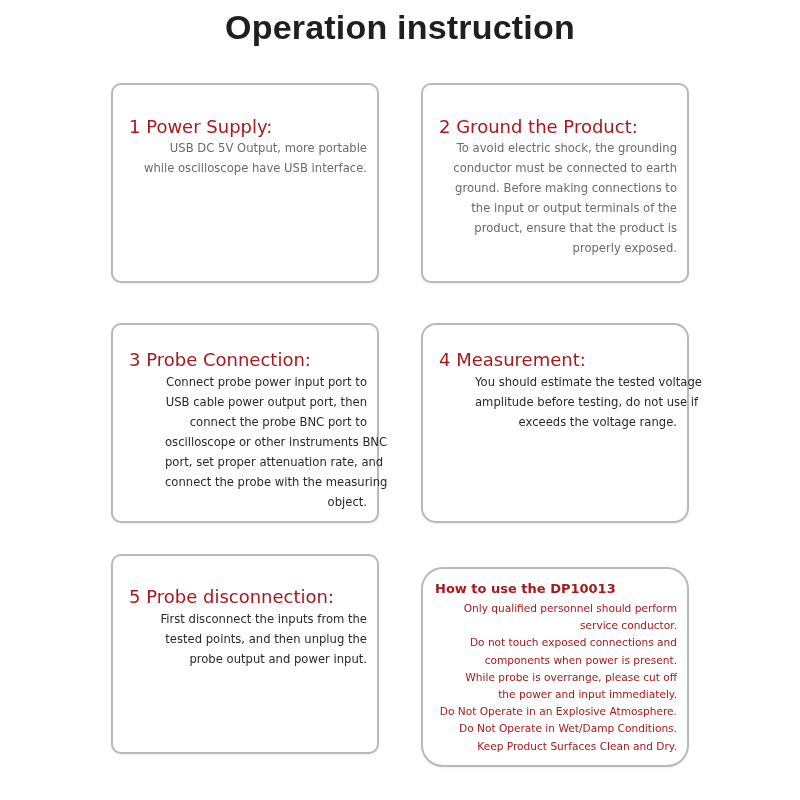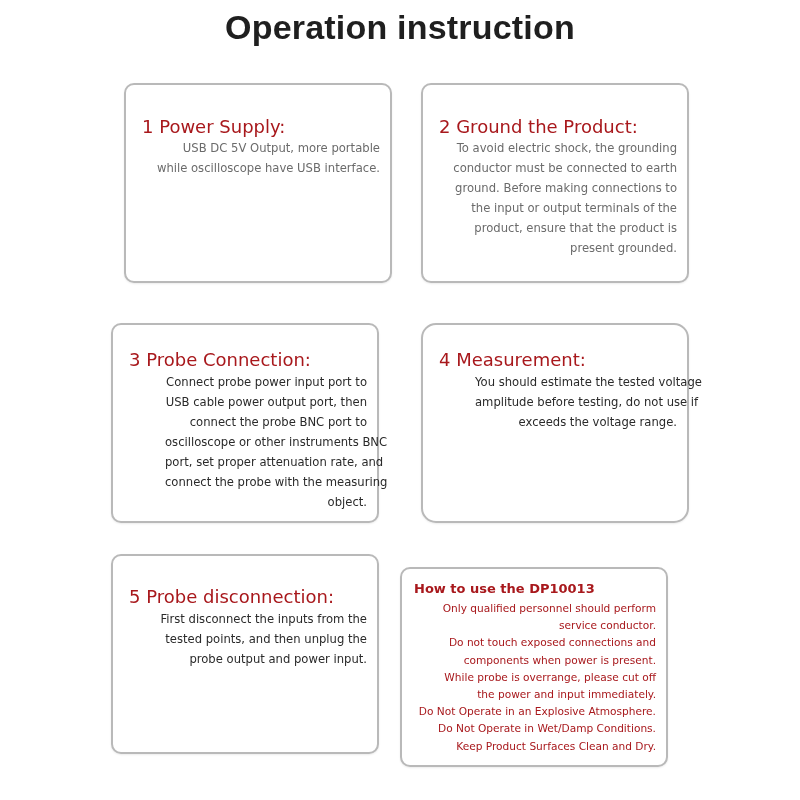--- a/index.html
+++ b/index.html
@@ -1,24 +1,24 @@
 <!DOCTYPE html>
 <html><head>
 <meta charset="utf-8">
 <style>
   html, body { margin:0; padding:0; background:#ffffff; }
   body { width:800px; height:800px; position:relative; overflow:hidden; font-family:"Liberation Sans", sans-serif; }
   .title { position:absolute; top:8px; left:0; width:800px; text-align:center; font-size:34px; font-weight:bold; color:#1f1f1f; letter-spacing:0.2px; }
   .card { position:absolute; width:268px; height:200px; border:2px solid #b9b9b9; border-radius:10px; background:#fff; box-sizing:border-box; box-shadow:0 1px 2px rgba(0,0,0,0.08); }
-  .c1 { left:124px; top:83px;padding-left:32px; }
+  .c1 { left:111px; top:83px;padding-left:32px; }
   .c2 { left:421px; top:83px; }
   .c3 { left:111px; top:323px; }
   .c4 { left:421px; top:323px;border-radius:15px; }
   .c5 { left:111px; top:554px; }
-  .c6 { left:400px; top:567px; }
+  .c6 { left:421px; top:567px;border-radius:22px; }
   .head { position:absolute; left:16px; color:#a8181c; font-size:18px; font-family:"DejaVu Sans", sans-serif; }
   .body { position:absolute; left:16px; right:10px; font-family:"DejaVu Sans", sans-serif; font-size:11.6px; line-height:20px;text-align:right; }
   .gray { color:#6b6b6b; }
   .dark { color:#2a2a2a; }
   .c1 .head, .c2 .head { top:31px; }
   .c1 .body, .c2 .body { top:53px; }
   .c3 .head, .c4 .head { top:24px; }
   .c3 .body, .c4 .body { top:47px;margin-left:36px; }
   .c5 .head { top:30px; }
   .c5 .body { top:53px; }
@@ -40,21 +40,21 @@
 </div>
 
 <div class="card c2">
   <div class="head">2  Ground the Product:</div>
   <div class="body gray">
     <span class="line">To avoid electric shock, the grounding</span>
     <span class="line">conductor must be connected to earth</span>
     <span class="line">ground. Before making connections to</span>
     <span class="line">the input or output terminals of the</span>
     <span class="line">product, ensure that the product is</span>
-    <span class="line">present grounded.</span>
+    <span class="line">properly exposed.</span>
   </div>
 </div>
 
 <div class="card c3">
   <div class="head">3  Probe Connection:</div>
   <div class="body dark">
     <span class="line">Connect probe power input port to</span>
     <span class="line">USB cable power output port, then</span>
     <span class="line">connect the probe BNC port to</span>
     <span class="line">oscilloscope or other instruments BNC</span>

